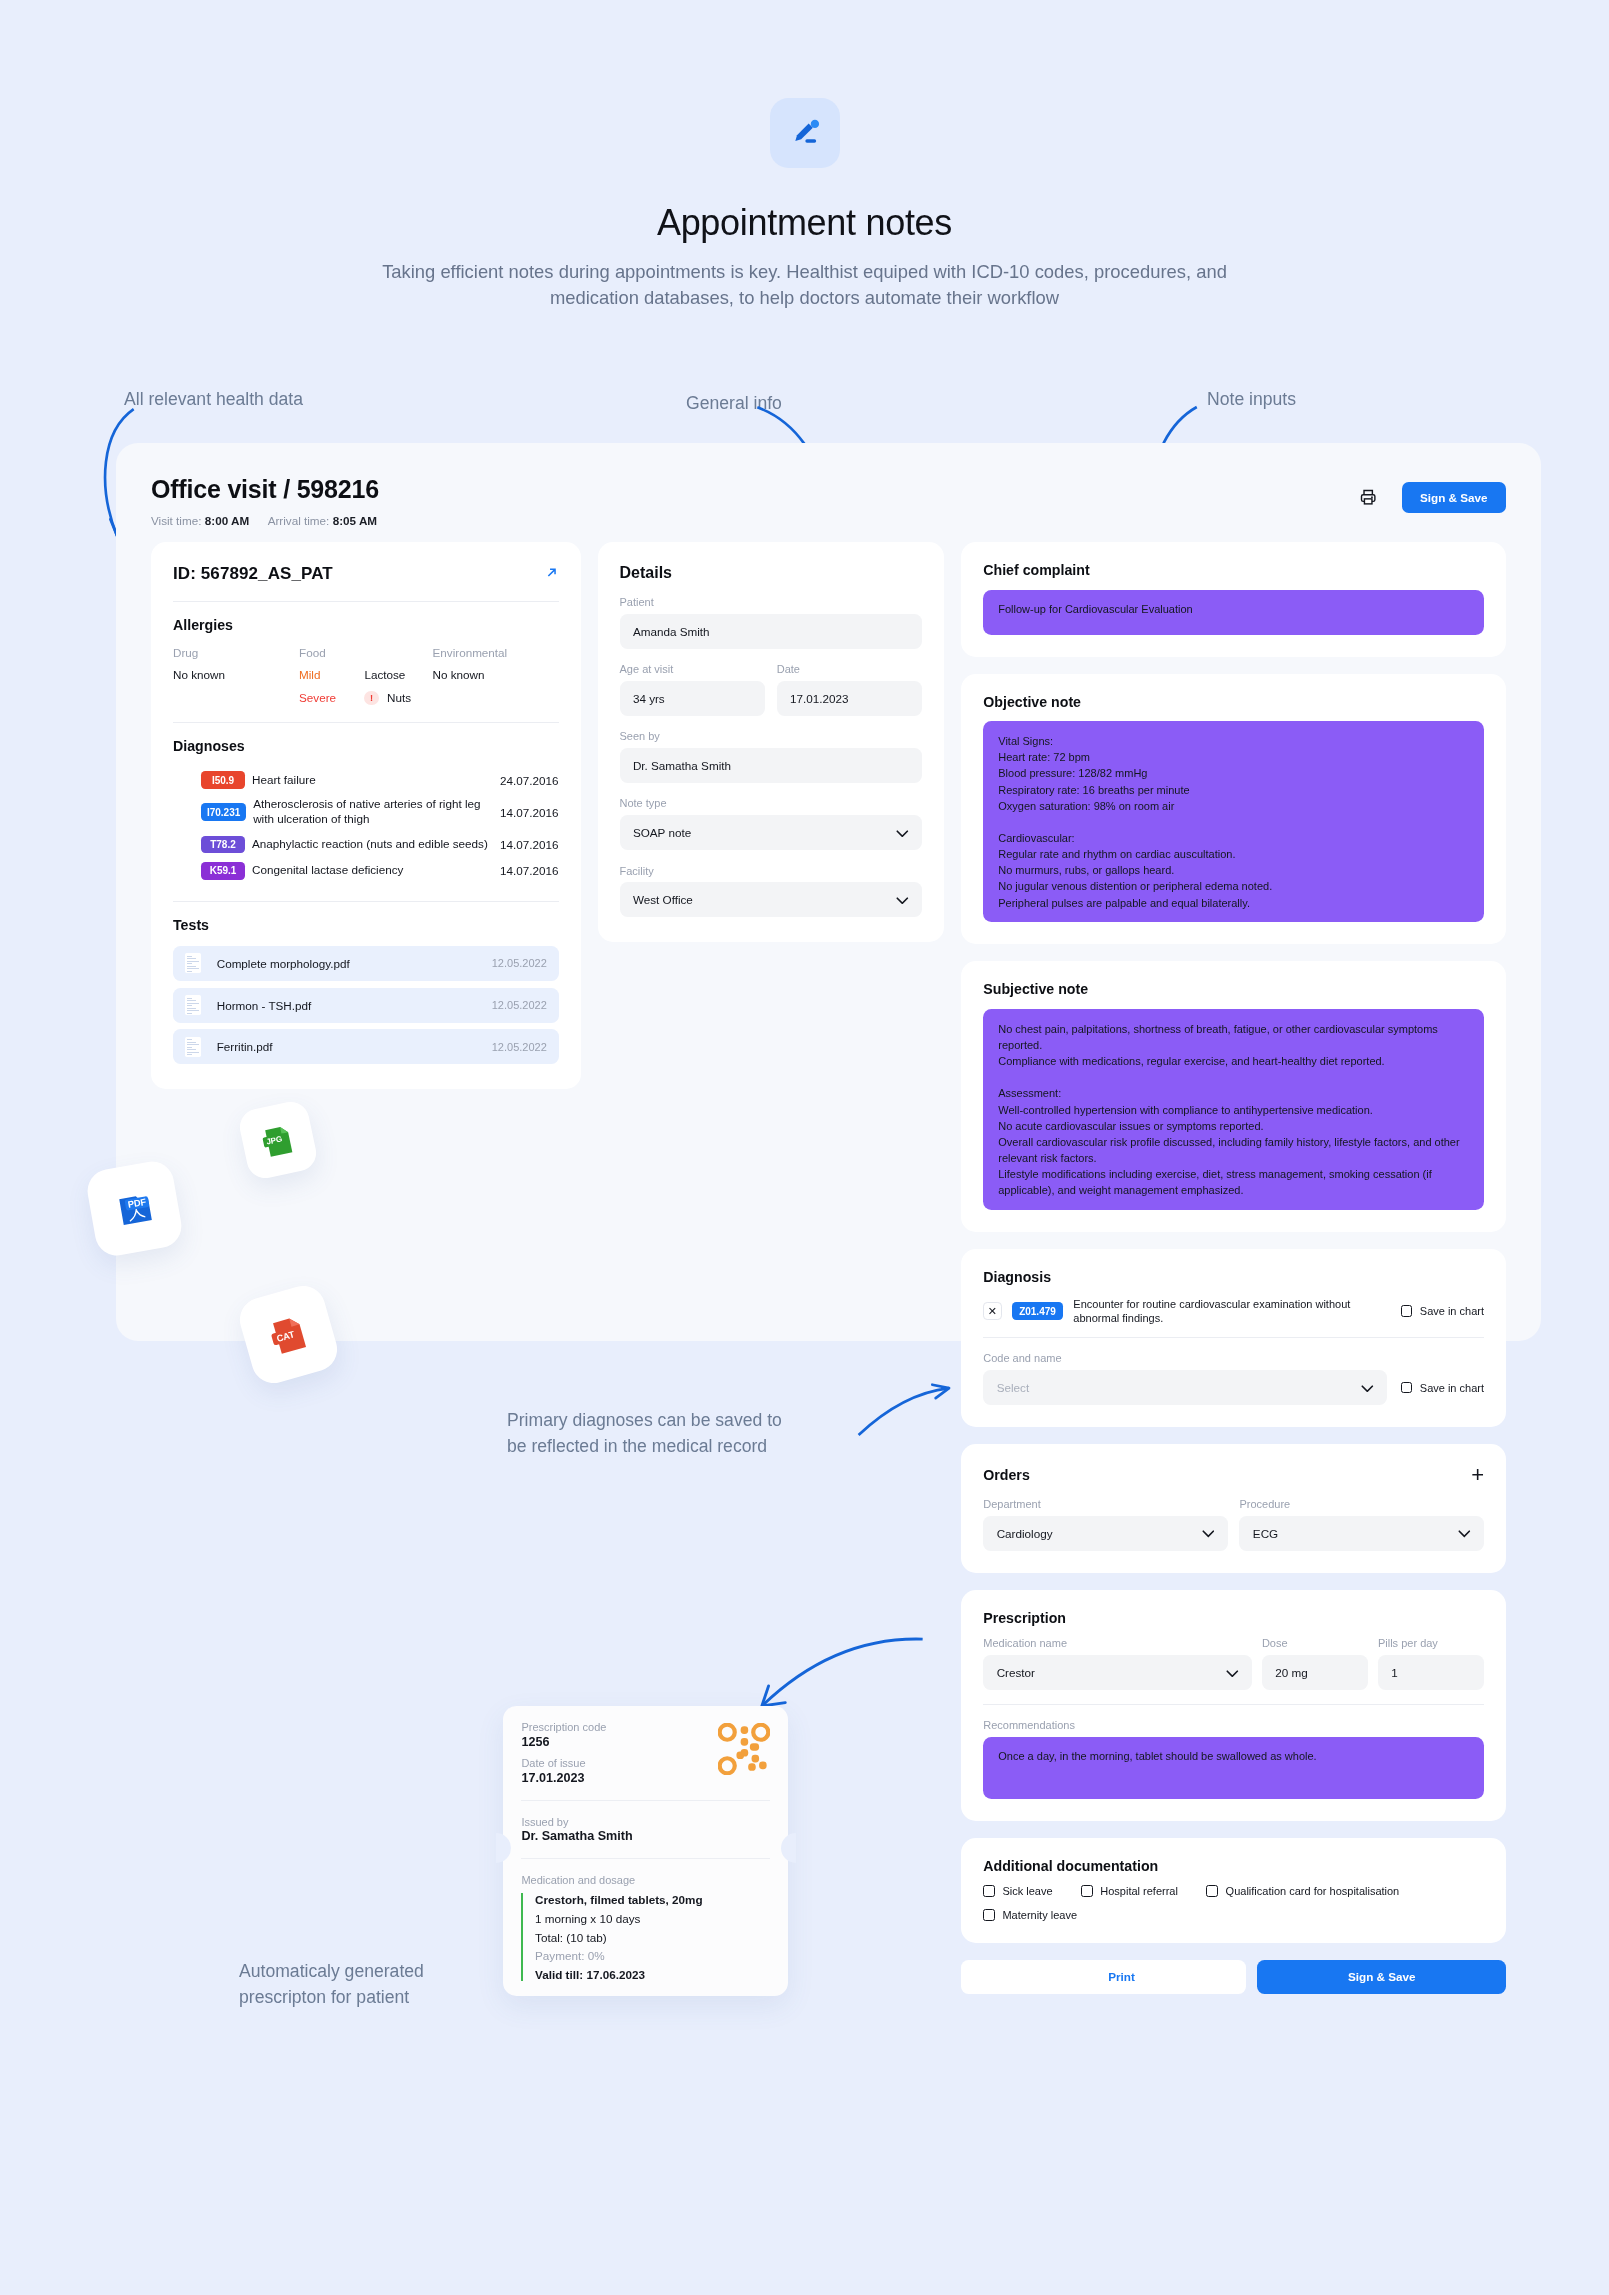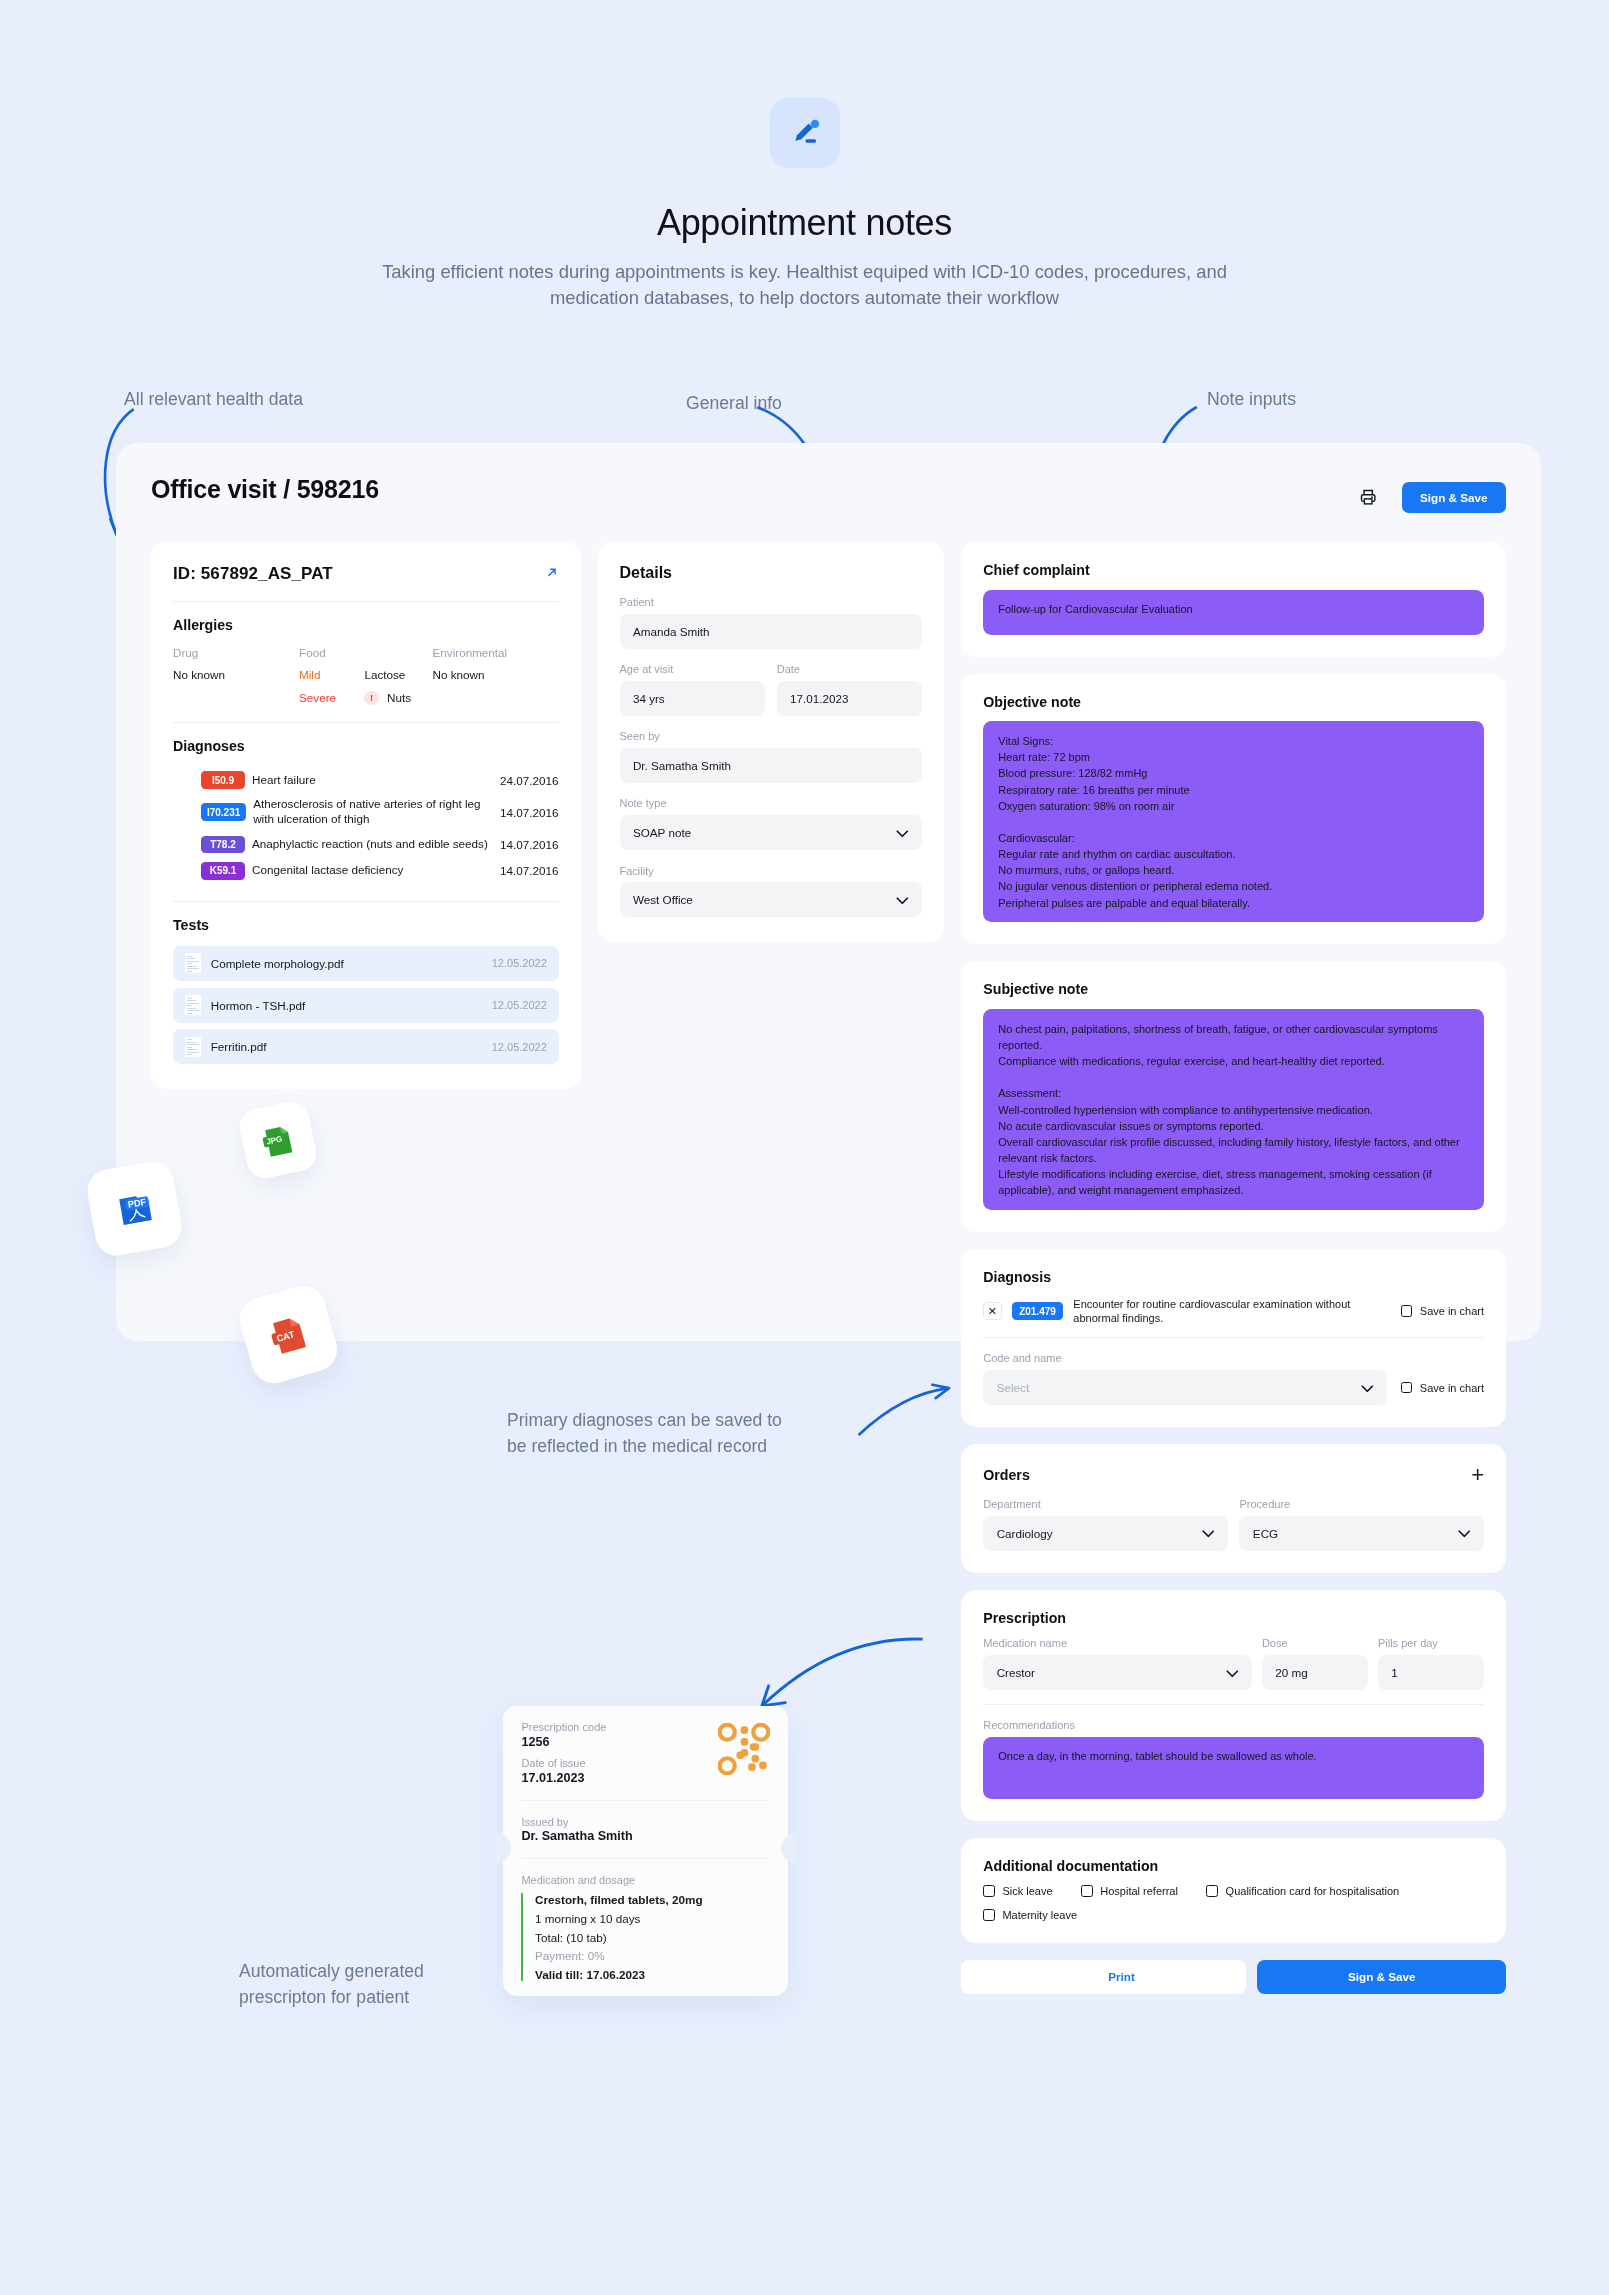--- a/index.html
+++ b/index.html
@@ -81,21 +81,21 @@
   .bang { width: 14.2px; height: 14.2px; border-radius: 50%; background: #fde4e2; color: #ef3b34;
           font-size: 9.2px; font-weight: 700; display: inline-flex; align-items: center; justify-content: center; }
   .al-name { font-size: 11.7px; color: #14171f; }
 
   .dx-row { display: flex; align-items: center; gap: 7px; padding: 4.2px 0; margin-left: 28px; }
   .dx-code { flex: 0 0 auto; min-width: 44px; text-align: center; color: #fff; font-size: 10px;
              font-weight: 600; border-radius: 4.2px; padding: 3.4px 5.9px; }
   .dx-name { flex: 1; font-size: 11.7px; color: #14171f; line-height: 1.28; }
   .dx-date { flex: 0 0 auto; font-size: 11.7px; color: #14171f; }
 
-  .test-row { display: flex; align-items: center; gap: 10px; background: #e9f0fd;
+  .test-row { display: flex; align-items: center; gap: 16px; background: #e9f0fd;
               border-radius: 7.5px; padding: 7.5px 11.7px; margin-bottom: 6.7px; }
   .test-name { flex: 1; font-size: 11.7px; color: #14171f; }
   .test-date { font-size: 11px; color: #9aa1b0; }
   .doc-thumb { width: 16px; height: 20px; background: #fff; border-radius: 1.7px; position: relative; overflow: hidden; flex: 0 0 auto; }
   .doc-thumb i { position: absolute; left: 2.5px; height: 0.8px; background: #ccd7ea; display: block; }
 
   
   .col-mid { width: 352px; }
   .details-card { padding: 22px 22px 25px; }
   .sec-title { font-size: 16px; font-weight: 700; color: #0d0f14; }
@@ -200,20 +200,23 @@
     <path d="M112 18 L92 14 M112 18 L96 30" stroke="#1565d8" stroke-width="3.2" fill="none" stroke-linecap="round"></path>
   </svg>
   <svg class="arrow-svg" style="left:725px; top:1634px;" width="201" height="88" viewBox="0 0 240 105">
     <path d="M236 6 C 170 4, 104 28, 44 86" stroke="#1565d8" stroke-width="3.4" fill="none"></path>
     <path d="M44 86 L52 62 M44 86 L72 82" stroke="#1565d8" stroke-width="3.4" fill="none" stroke-linecap="round"></path>
   </svg>
 
   <div class="app">
     <div class="app-head">
       <div class="app-title">Office visit / 598216</div>
+      <div class="app-times">
+        <span>Visit time:</span><b>8:00 AM</b><span>Arrival time:</span><b>8:05 AM</b>
+      </div>
       <div class="head-actions">
         <div class="icon-btn">
           <svg width="18.4" height="18.4" viewBox="0 0 22 22" fill="none" stroke="#14171f" stroke-width="1.7">
             <path d="M6 8V3h10v5"></path>
             <rect x="3" y="8" width="16" height="8" rx="2"></rect>
             <rect x="6.5" y="13" width="9" height="6" fill="#fff"></rect>
             <circle cx="15.5" cy="11" r="1.1" fill="#14171f" stroke="none"></circle>
           </svg>
         </div>
         <button class="btn-primary">Sign &amp; Save</button>

